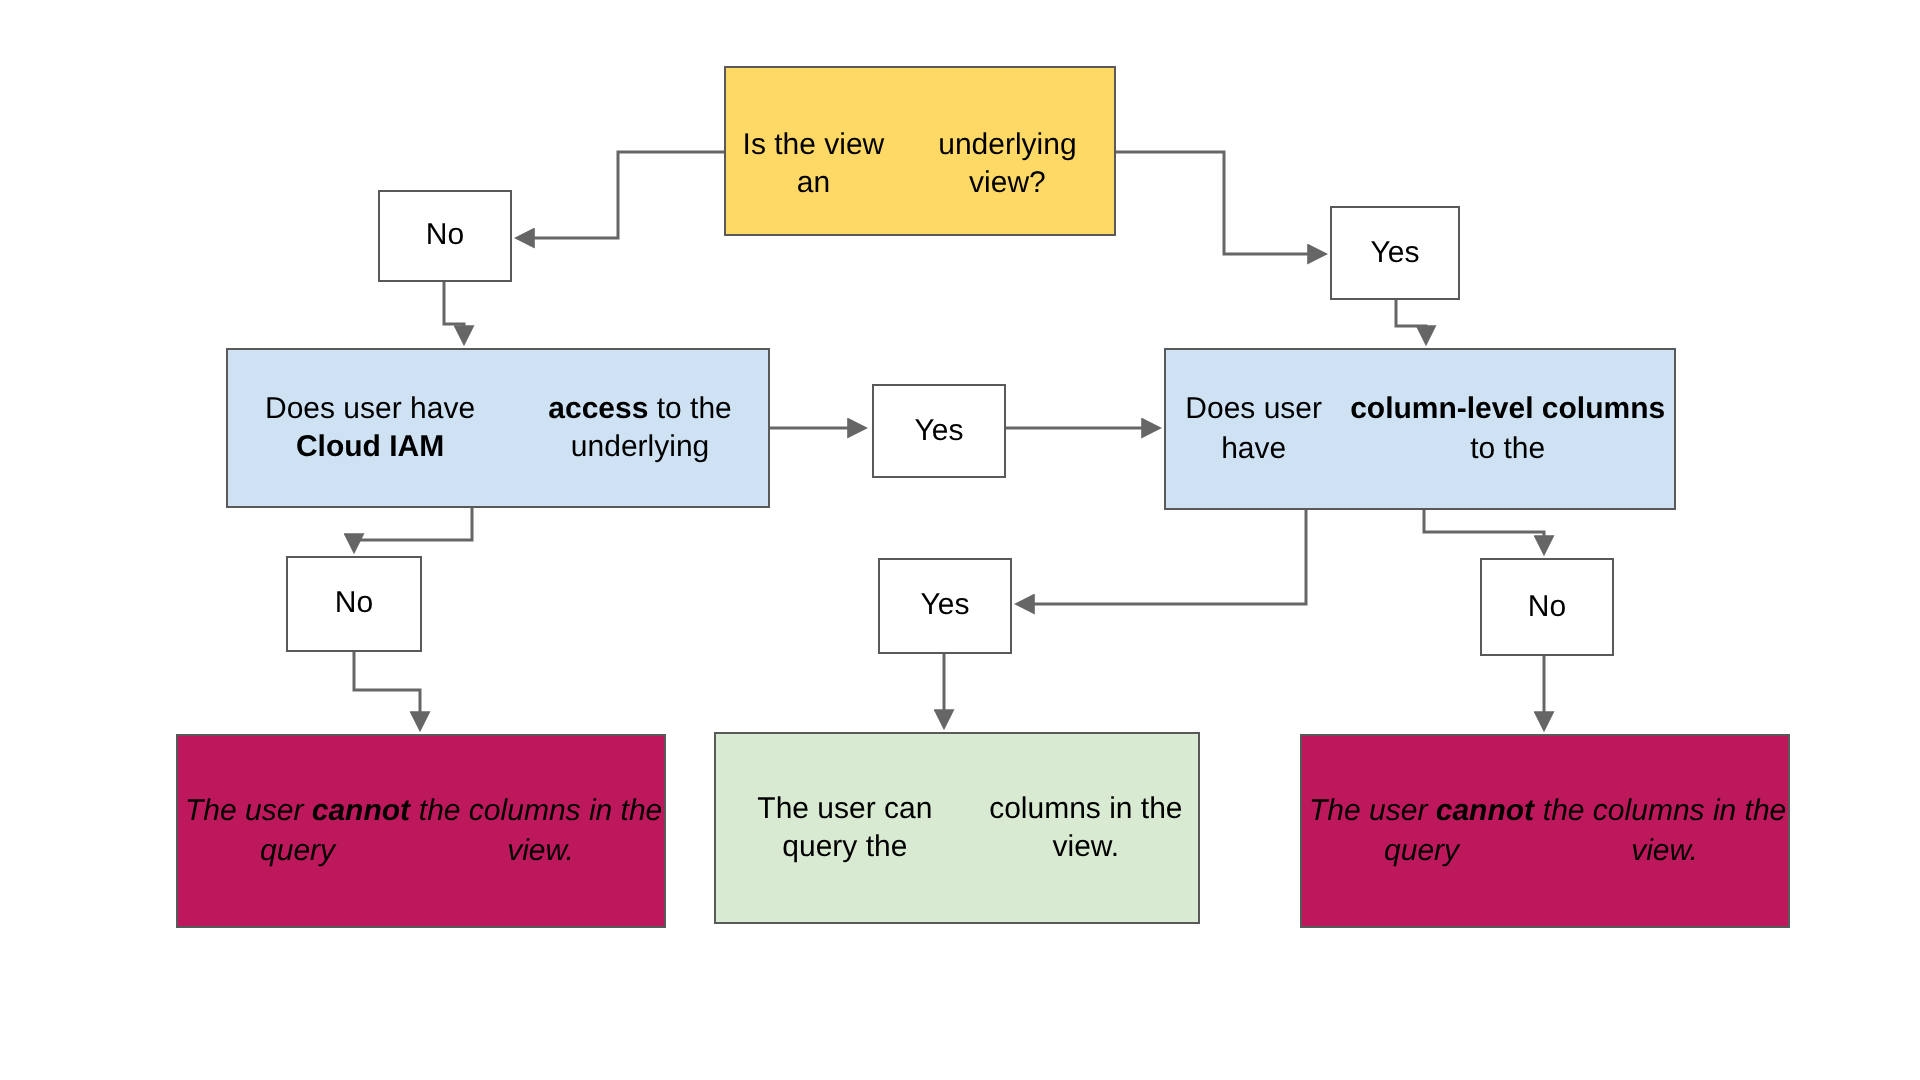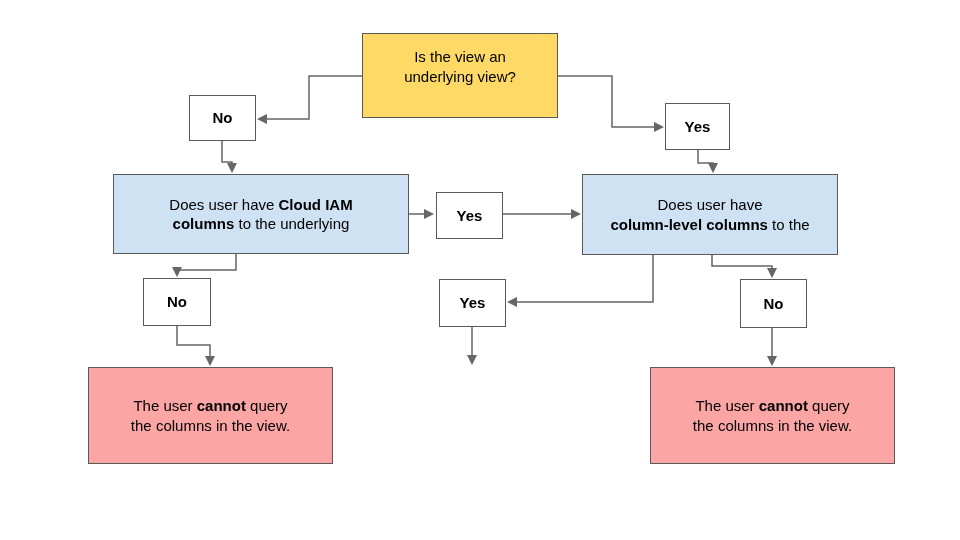--- a/index.html
+++ b/index.html
@@ -22,38 +22,38 @@
     top: 0;
     width: 960px;
     height: 540px;
     pointer-events: none;
   }
   .node {
     position: absolute;
     box-sizing: border-box;
     border: 1px solid #595959;
     display: flex;
-    flex-direction: column;
+    flex-direction: row;
     align-items: center;
     justify-content: center;
     text-align: center;
     font-size: 15px;
     line-height: 1.3;
     color: #000000;
   }
   .node .ln { white-space: pre-wrap; }
   .decision {
     background: #FFD966;
     border-width: 1.5px;
     justify-content: flex-start;
     padding-top: 13px;
   }
   .question { background: #CFE2F3; }
-  .label-box { background: #ffffff; font-weight: bold; }
-  .result-no { background: #fca5a5; }
+  .label-box { background: #ffffff; }
+  .result-no { background: #be185d; font-style: italic; }
   .result-yes { background: #D9EAD3; }
   b { font-weight: bold; }
 </style>
 </head>
 <body>
 
 <div class="canvas">
 
   <svg class="edges" width="960" height="540" viewBox="0 0 960 540">
     <defs>
@@ -80,23 +80,23 @@
     <div class="ln">underlying view?</div>
   </div>
 
   <div class="node label-box" style="left:189px; top:95px; width:67px; height:46px;">
     <div class="ln">No</div>
   </div>
   <div class="node label-box" style="left:665px; top:103px; width:65px; height:47px;">
     <div class="ln">Yes</div>
   </div>
 
-  <div class="node question" style="left:113px; top:174px; width:296px; height:80px;">
+  <div class="node question" style="left:113px; top:174px; width:272px; height:80px;">
     <div class="ln"><span>Does user have </span><b>Cloud IAM</b></div>
-    <div class="ln"><b>columns</b><span> to the underlying</span></div>
+    <div class="ln"><b>access</b><span> to the underlying</span></div>
   </div>
 
   <div class="node label-box" style="left:436px; top:192px; width:67px; height:47px;">
     <div class="ln">Yes</div>
   </div>
 
   <div class="node question" style="left:582px; top:174px; width:256px; height:81px;">
     <div class="ln"><span>Does user have</span></div>
     <div class="ln"><b>column-level columns</b><span> to the</span></div>
   </div>
@@ -109,19 +109,23 @@
   </div>
   <div class="node label-box" style="left:740px; top:279px; width:67px; height:49px;">
     <div class="ln">No</div>
   </div>
 
   <div class="node result-no" style="left:88px; top:367px; width:245px; height:97px;">
     <div class="ln"><span>The user </span><b>cannot</b><span> query</span></div>
     <div class="ln"><span>the columns in the view.</span></div>
   </div>
 
+  <div class="node result-yes" style="left:357px; top:366px; width:243px; height:96px;">
+    <div class="ln"><span>The user can query the</span></div>
+    <div class="ln"><span>columns in the view.</span></div>
+  </div>
 
   <div class="node result-no" style="left:650px; top:367px; width:245px; height:97px;">
     <div class="ln"><span>The user </span><b>cannot</b><span> query</span></div>
     <div class="ln"><span>the columns in the view.</span></div>
   </div>
 
 </div>
 
 </body></html>

